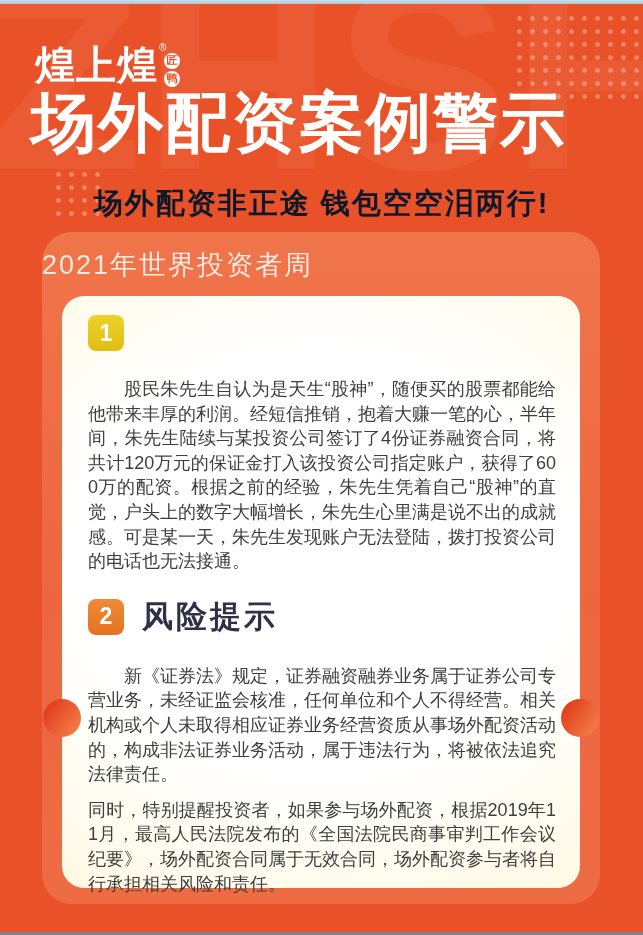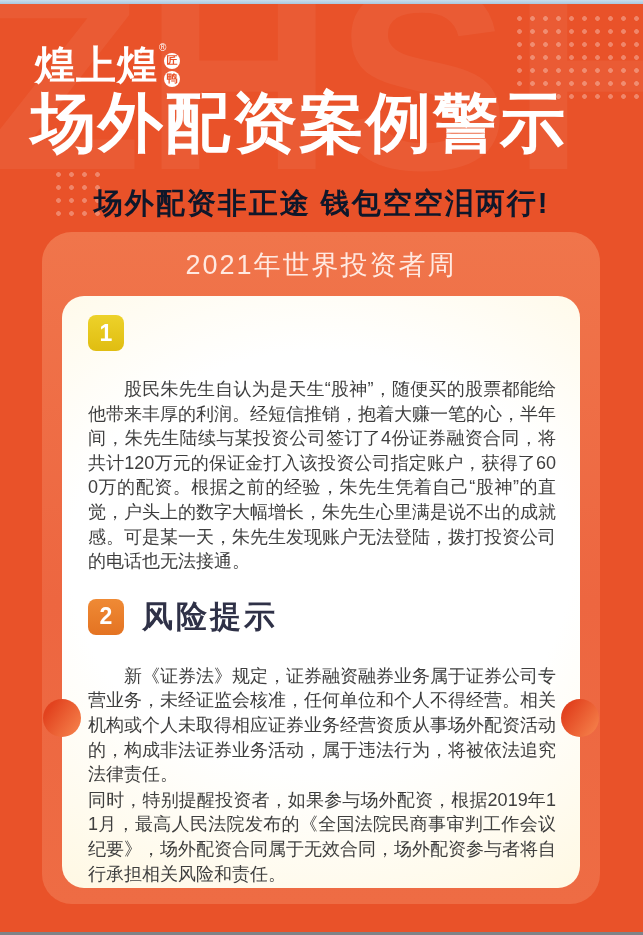--- a/index.html
+++ b/index.html
@@ -48,21 +48,21 @@
     text-align:center; font-size:29px; font-weight:700; color:#0f172a; letter-spacing:2px;
   }
 
   .panel {
     position:absolute; left:42px; top:232px; width:558px; height:672px; z-index:2;
     border-radius:30px;
     background:linear-gradient(180deg,#F0754B 0%, #ED6640 55%, #EE6C44 100%);
   }
   .banner {
     position:absolute; top:15px; left:0; width:100%;
-    text-align:center; font-size:27px; font-weight:500; color:#FFE9E1; letter-spacing:2px;
+    font-size:27px; font-weight:500; color:#FFE9E1; letter-spacing:2px;
   }
   .card {
     position:absolute; left:20px; top:64px; width:518px; height:592px;
     border-radius:22px; box-sizing:border-box; padding:19px 24px 0 26px;
     background:radial-gradient(115% 85% at 50% 45%, #FFFFFF 42%, #FFF9E6 74%, #FFF2D0 100%);
   }
   .notch {
     position:absolute; width:38px; height:38px; border-radius:50%; top:403px;
     background:linear-gradient(125deg,#E2431F 20%, #F37A46 85%);
   }
@@ -78,21 +78,21 @@
   .num-badge.yellow { background:linear-gradient(180deg,#EDD22A,#E0BD11); }
   .num-badge.orange { background:linear-gradient(180deg,#EF8A35,#E47322); }
   .section-title { font-size:31px; font-weight:800; color:#2F3147; letter-spacing:3px; }
 
   .body-text {
     margin:0; font-size:18px; line-height:24.6px; color:#3E3E3E;
     text-align:justify; word-break:break-all;
   }
   .indent { text-indent:2em; }
   .section + .section { margin-top:22px; }
-  .body-text + .body-text { margin-top:1px; }
+  .body-text + .body-text { margin-top:11px; }
 </style>
 </head>
 <body>
 
 <div class="screen">
   <div class="top-strip"></div>
 
   <div class="watermark">ZHSHI</div>
   <div class="dots dots-tr"></div>
   <div class="dots dots-left"></div>

